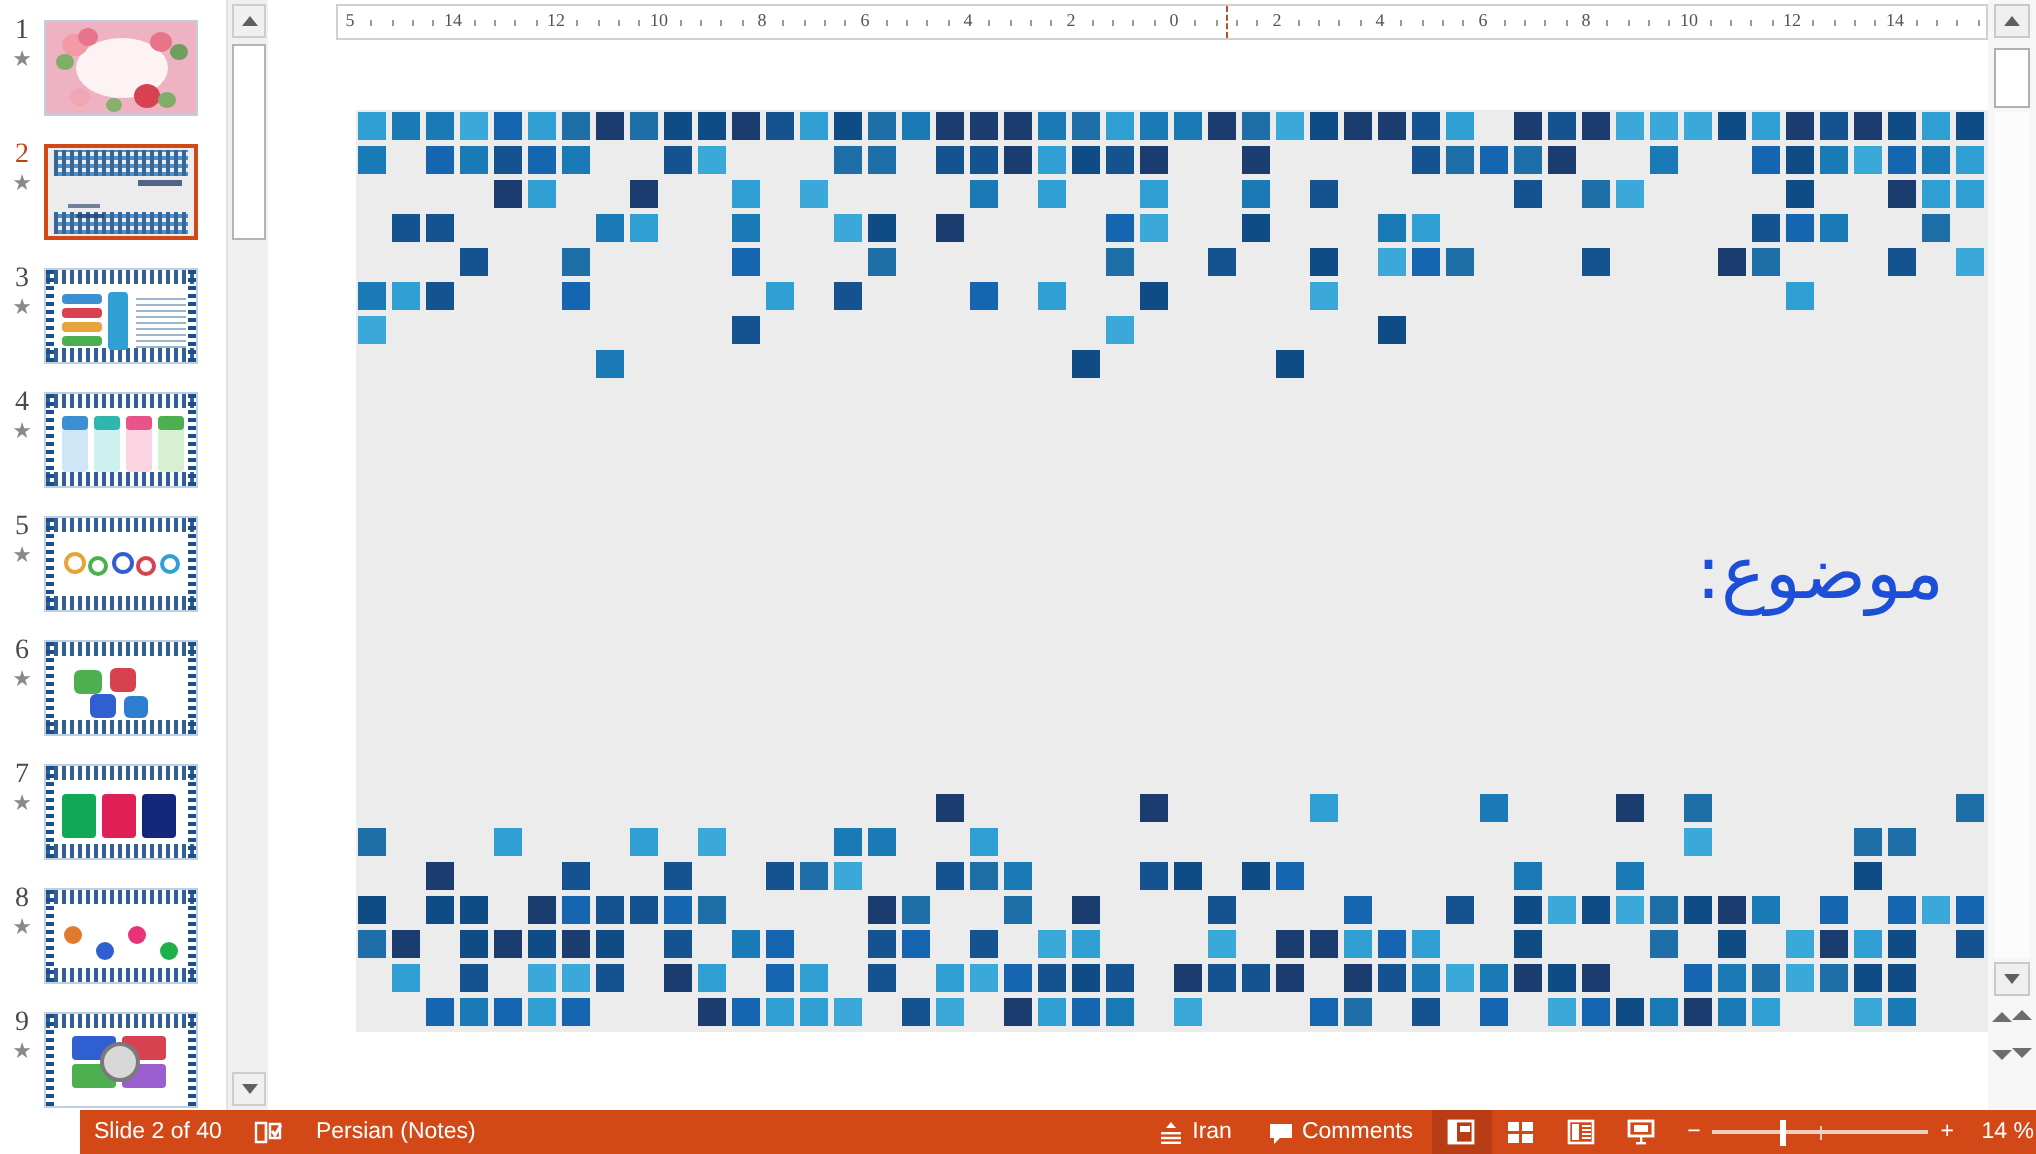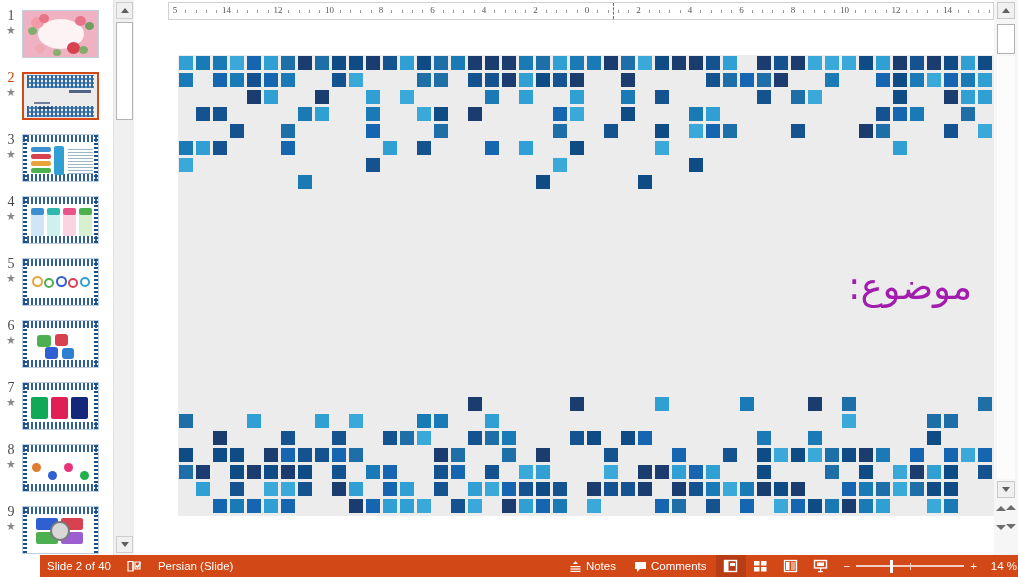--- a/index.html
+++ b/index.html
@@ -103,21 +103,21 @@
     position:absolute;left:44px;top:33px;width:816px;height:461px;
     background:#ececec;overflow:hidden;
   }
   #mosaic-top,#mosaic-bottom{position:absolute;left:0;width:816px;}
   #mosaic-top{top:0;height:140px;}
   #mosaic-bottom{bottom:0;height:120px;}
   .sq{position:absolute;width:14px;height:14px;}
 
   #slide-title{
     position:absolute;right:22px;top:210px;
-    font-size:37px;color:#a21caf;direction:rtl;
+    font-size:37px;color:#1d4ed8;direction:rtl;
     font-family:"DejaVu Sans","Liberation Sans",sans-serif;
     white-space:nowrap;
   }
   #slide-body{
     position:absolute;left:130px;top:305px;width:270px;
     direction:rtl;text-align:center;color:#1f3864;
     font-family:"DejaVu Sans","Liberation Sans",sans-serif;
   }
   .body-line{font-size:15px;line-height:30px;}
 
@@ -819,34 +819,34 @@
 
   <span id="sb-proof">
     <svg width="15" height="13" viewBox="0 0 15 13" class="sbicon">
       <path d="M1 1.5 L6 1.5 L6 11 L1 11 Z" fill="none" stroke="#fff" stroke-width="1.2"></path>
       <path d="M6 1.5 L6 11" fill="none" stroke="#fff" stroke-width="1.2"></path>
       <path d="M8 2 L13 2 L13 9 L8 9 Z" fill="none" stroke="#fff" stroke-width="1.2"></path>
       <path d="M9 5.5 L10.5 7.5 L13.5 2.5" fill="none" stroke="#fff" stroke-width="1.5"></path>
     </svg>
   </span>
 
-  <span class="sb-text" id="sb-lang">Persian (Slide)</span>
+  <span class="sb-text" id="sb-lang">Persian (Notes)</span>
 
   <span class="sb-spacer"></span>
 
   <span class="sb-item">
     <span>
       <svg width="13" height="13" viewBox="0 0 13 13" class="sbicon">
         <path d="M6.5 1 L4 4 L9 4 Z" fill="#fff"></path>
         <rect x="1.5" y="6" width="10" height="1.2" fill="#fff"></rect>
         <rect x="1.5" y="8.4" width="10" height="1.2" fill="#fff"></rect>
         <rect x="1.5" y="10.8" width="10" height="1.2" fill="#fff"></rect>
       </svg>
     </span>
-    <span>Notes</span>
+    <span>Iran</span>
   </span>
 
   <span class="sb-item">
     <span>
       <svg width="13" height="13" viewBox="0 0 13 13" class="sbicon">
         <path d="M1 2 H12 V9 H6 L3 12 V9 H1 Z" fill="#fff"></path>
       </svg>
     </span>
     <span>Comments</span>
   </span>

